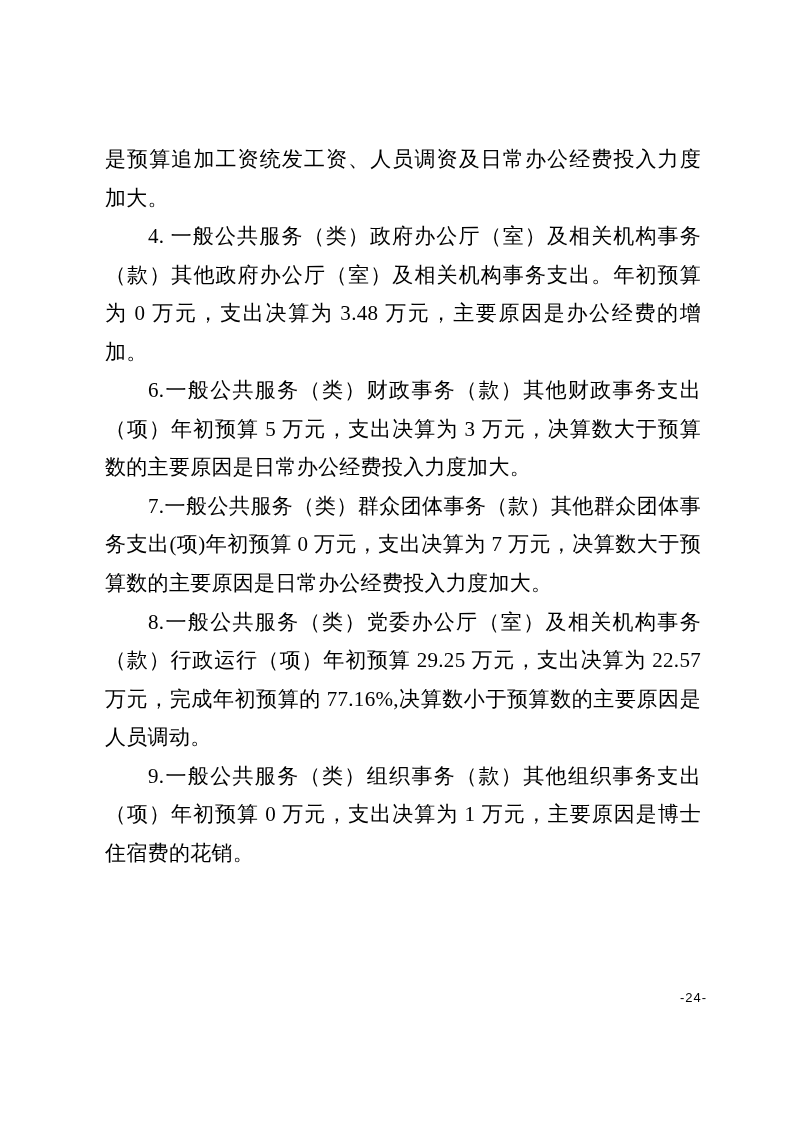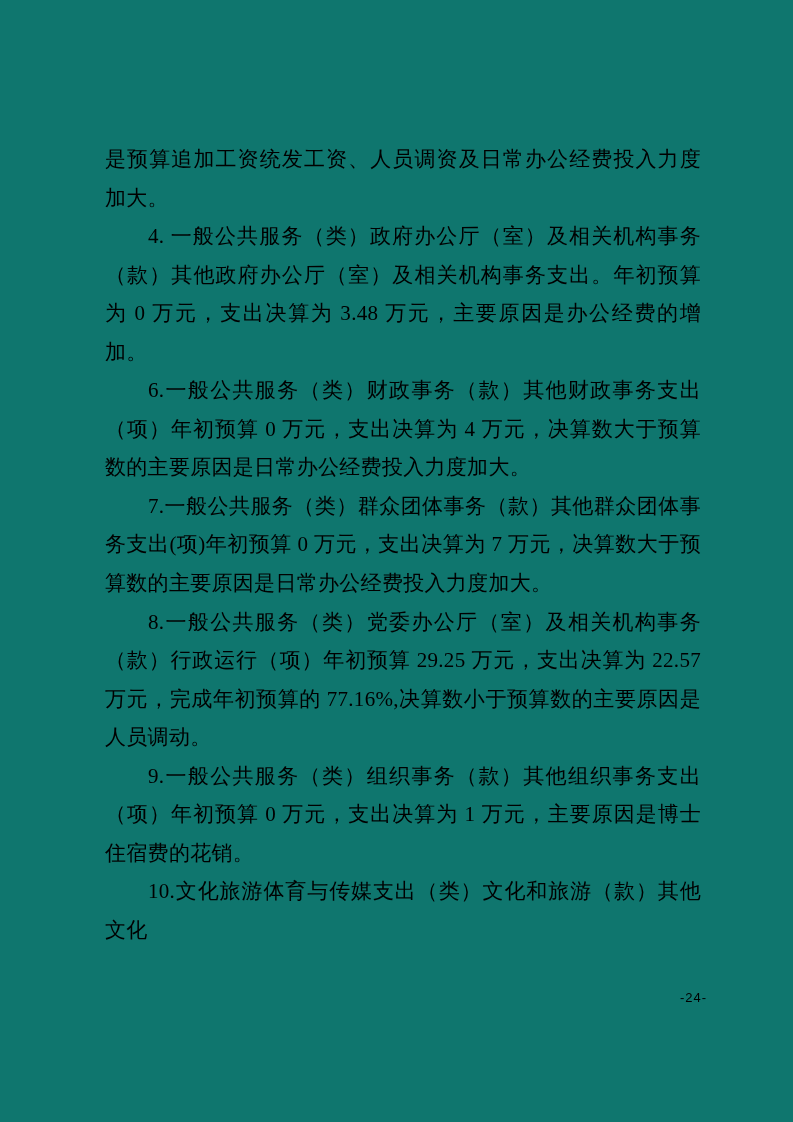--- a/index.html
+++ b/index.html
@@ -5,21 +5,21 @@
   html, body {
     margin: 0;
     padding: 0;
     background: #888;
   }
   .page {
     position: relative;
     width: 793px;
     height: 1122px;
     margin: 0 auto;
-    background: #0f766e;
+    background: #ffffff;
     overflow: hidden;
     font-family: "Liberation Serif", "DejaVu Serif", serif;
     color: #000000;
   }
   .document-body {
     position: absolute;
     top: 140px;
     left: 105px;
     width: 596px;
     font-size: 21px;
@@ -50,20 +50,19 @@
     font-family: Liberation Sans, sans-serif;
   }
 </style>
 </head>
 <body>
 
 <div class="page">
   <div class="document-body">
       <p class="para"><span class="run">是预算追加工资统发工资、人员调资及日常办公经费投入力度加大。</span></p>
       <p class="para indent"><span class="run">4. </span><span class="run bold">一般公共服务（类）政府办公厅（室）及相关机构事务（款）其他政府办公厅（室）及相关机构事务支出</span><span class="run">。年初预算为 0 万元，支出决算为 3.48 万元，主要原因是办公经费的增加。</span></p>
-      <p class="para indent"><span class="run">6.</span><span class="run bold">一般公共服务（类）财政事务（款）其他财政事务支出（项）</span><span class="run">年初预算 0 万元，支出决算为 4 万元，决算数大于预算数的主要原因是日常办公经费投入力度加大。</span></p>
+      <p class="para indent"><span class="run">6.</span><span class="run bold">一般公共服务（类）财政事务（款）其他财政事务支出（项）</span><span class="run">年初预算 5 万元，支出决算为 3 万元，决算数大于预算数的主要原因是日常办公经费投入力度加大。</span></p>
       <p class="para indent"><span class="run">7.</span><span class="run bold">一般公共服务（类）群众团体事务（款）其他群众团体事务支出(项)</span><span class="run">年初预算 0 万元，支出决算为 7 万元，决算数大于预算数的主要原因是日常办公经费投入力度加大。</span></p>
       <p class="para indent"><span class="run">8.</span><span class="run bold">一般公共服务（类）党委办公厅（室）及相关机构事务（款）行政运行（项）</span><span class="run">年初预算 29.25 万元，支出决算为 22.57 万元，完成年初预算的 77.16%,决算数小于预算数的主要原因是人员调动。</span></p>
       <p class="para indent"><span class="run">9.</span><span class="run bold">一般公共服务（类）组织事务（款）其他组织事务支出（项）</span><span class="run">年初预算 0 万元，支出决算为 1 万元，主要原因是博士住宿费的花销。</span></p>
-      <p class="para indent"><span class="run">10.</span><span class="run bold">文化旅游体育与传媒支出（类）文化和旅游（款）其他文化</span></p>
     </div>
   <div class="page-number">-24-</div>
 </div>
 
 </body></html>

